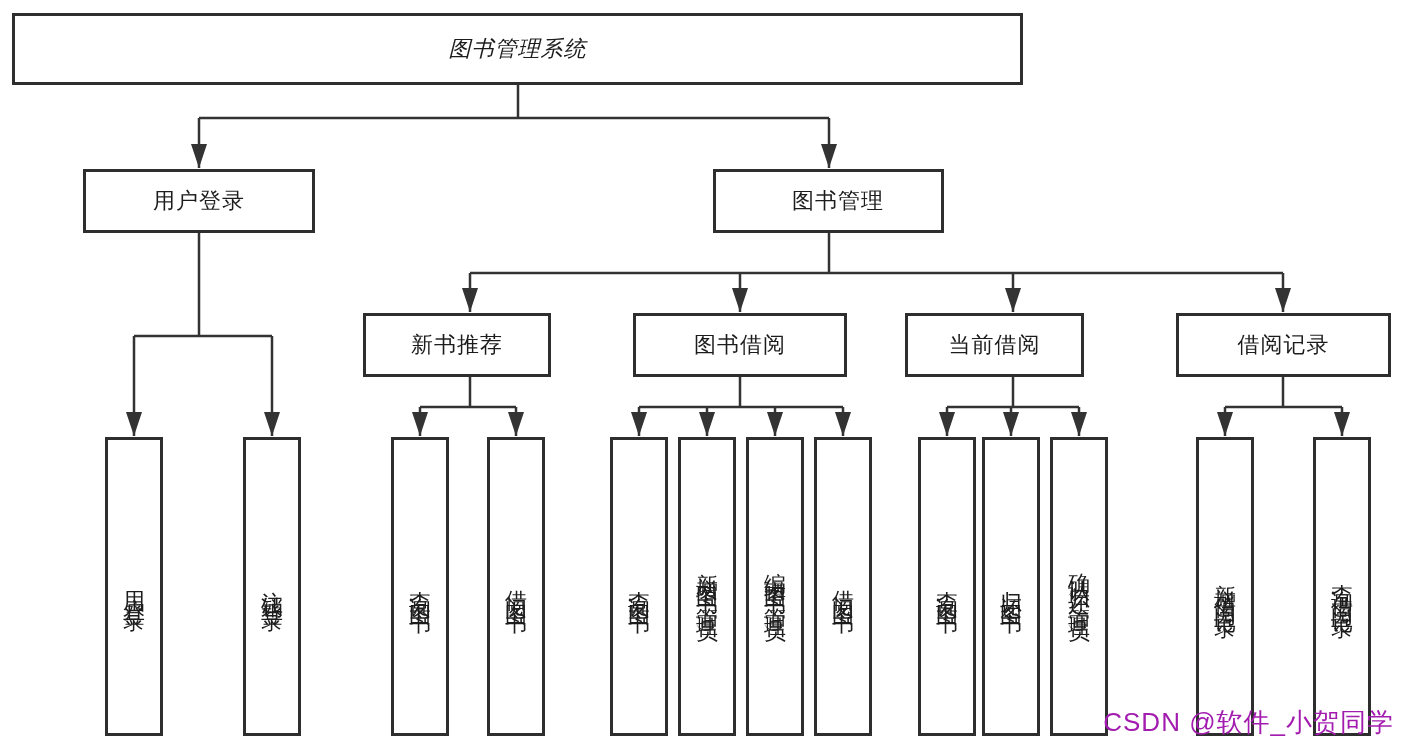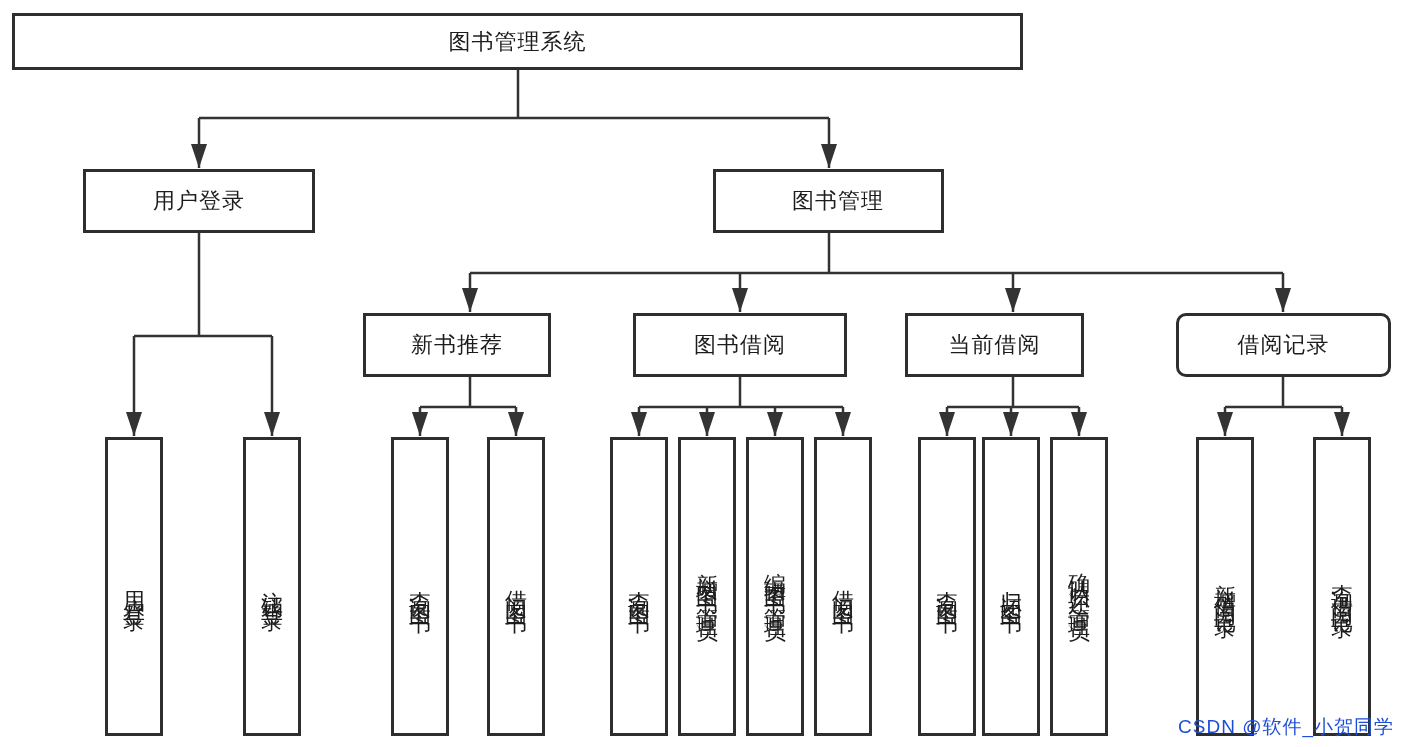--- a/index.html
+++ b/index.html
@@ -14,30 +14,30 @@
     color:#1c1c1c;
   }
   .hbox{font-size:22px;letter-spacing:1px;}
   .vbox{z-index:2;}
   .vbox .vtext{
     writing-mode:vertical-rl;text-orientation:mixed;
     font-size:22px;letter-spacing:7px;line-height:1;
   }
   #watermark{
     position:absolute;right:11px;bottom:7px;z-index:5;
-    font-size:19px;color:#1d4ed8;letter-spacing:1px;white-space:nowrap;margin-top:16px;
+    font-size:26px;color:#a21caf;letter-spacing:1px;white-space:nowrap;margin-top:16px;
   }
   
-  #n-root{left:12px;top:13px;width:1011px;height:57px;}
+  #n-root{left:12px;top:13px;width:1011px;height:72px;font-style:italic;}
   #n-user-login{left:83px;top:169px;width:232px;height:64px;}
   #n-book-mgmt{left:713px;top:169px;width:231px;height:64px;padding-left:19px;}
   #n-new-book{left:363px;top:313px;width:188px;height:64px;}
   #n-book-borrow{left:633px;top:313px;width:214px;height:64px;}
   #n-current-borrow{left:905px;top:313px;width:179px;height:64px;}
-  #n-borrow-record{left:1176px;top:313px;width:215px;height:64px;border-radius:10px;}
+  #n-borrow-record{left:1176px;top:313px;width:215px;height:64px;}
   .leaf{top:437px;width:58px;height:299px;}
   #lf-1{left:105px;} #lf-2{left:243px;}
   #lf-3{left:391px;} #lf-4{left:487px;}
   #lf-5{left:610px;} #lf-6{left:678px;} #lf-7{left:746px;} #lf-8{left:814px;}
   #lf-9{left:918px;} #lf-10{left:982px;} #lf-11{left:1050px;}
   #lf-12{left:1196px;} #lf-13{left:1313px;}
 </style>
 </head>
 <body>
 

